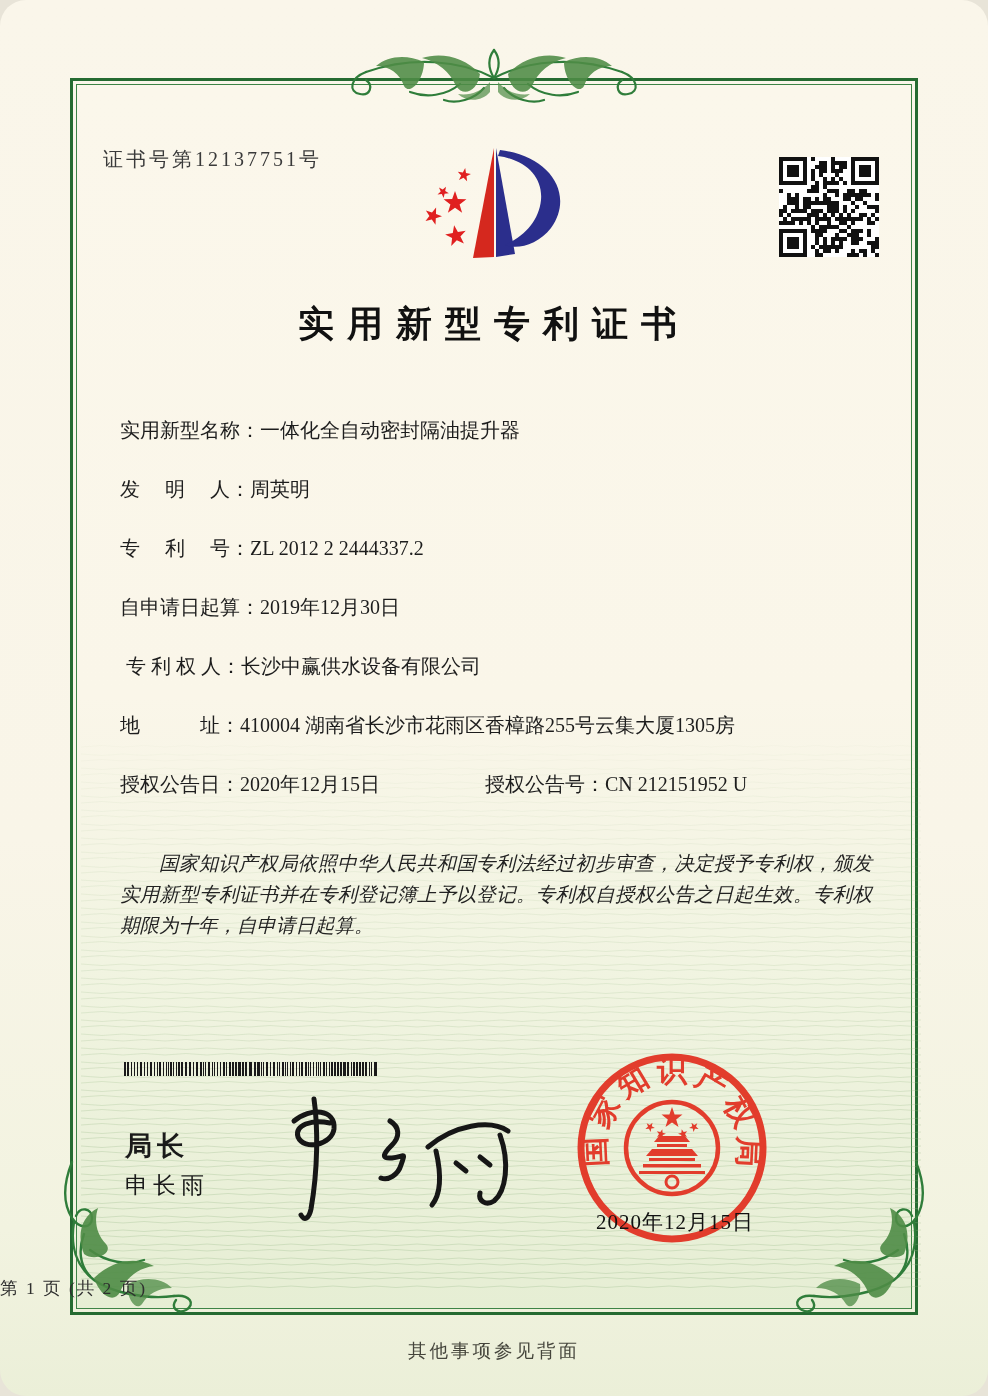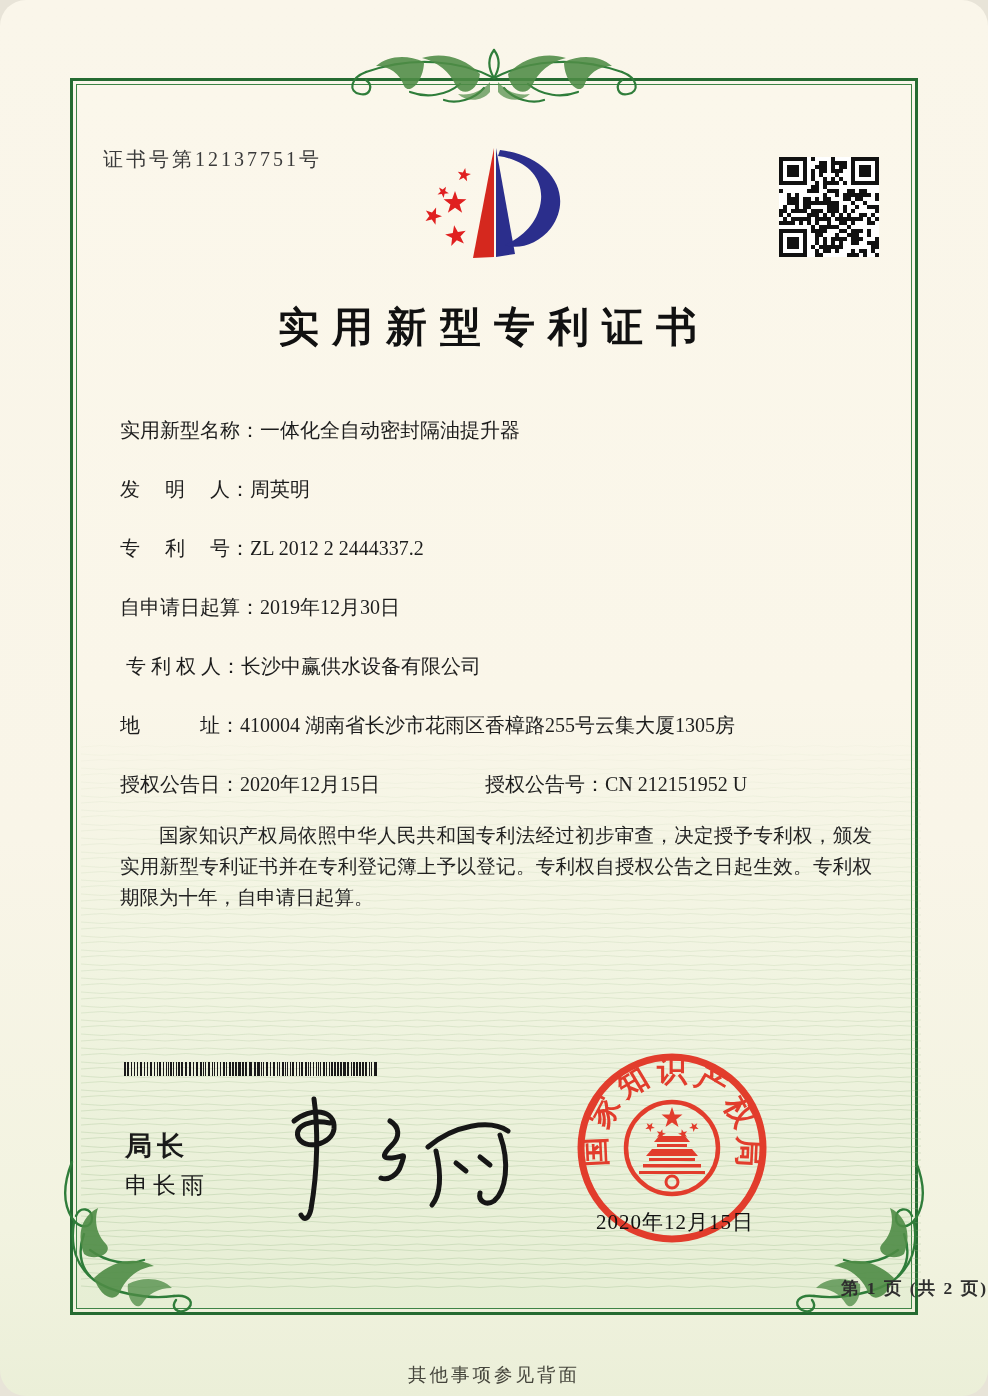--- a/index.html
+++ b/index.html
@@ -12,38 +12,38 @@
   .frame { position:absolute; left:70px; top:78px; width:848px; height:1237px; border:3px solid #256b31; }
   .frame-inner {
     position:absolute; inset:3px; border:1px solid #3d8446;
     background:linear-gradient(180deg,#fbf7eb 0%,#faf6e9 50%,#f1f4e1 72%,#e6eed4 100%);
   }
   .waves { position:absolute; left:4px; right:4px; bottom:4px; height:560px; pointer-events:none; }
   .ornament { position:absolute; pointer-events:none; }
   .cert-number { position:absolute; left:103px; top:146px; font-size:20px; letter-spacing:3px; color:#3a3a3a; }
   .logo { position:absolute; left:415px; top:142px; }
   .qr { position:absolute; left:779px; top:157px; width:100px; height:100px; background:#fff; }
-  .title { position:absolute; left:0; right:0; top:300px; text-align:center; font-size:41px; font-weight:bold; letter-spacing:13px; color:#111; }
+  .title { position:absolute; left:0; right:0; top:300px; text-align:center; font-size:36px; font-weight:bold; letter-spacing:13px; color:#111; }
   .fields { position:absolute; left:120px; top:417px; width:748px; }
   .field-row { position:absolute; left:0; font-size:20px; white-space:nowrap; }
   .field-label { white-space:pre; color:#1d1d1d; }
   .field-value { color:#1d1d1d; }
   .pair2 { position:absolute; left:365px; top:0; }
-  .paras { position:absolute; left:120px; top:820px; width:752px; font-size:19.5px; line-height:31px; text-align:justify; color:#222; }
+  .paras { position:absolute; left:120px; top:848px; width:752px; font-size:19.5px; line-height:31px; text-align:justify; color:#222;font-style:italic; }
   .paras p { text-indent:2em; margin:0; }
   .barcode { position:absolute; left:124px; top:1062px; width:256px; height:14px; }
   .director-title { position:absolute; left:125px; top:1128px; font-size:27px; letter-spacing:5px; color:#1a1a1a;
     font-family:"Liberation Sans","DejaVu Sans",sans-serif;font-weight:bold; }
   .director-name { position:absolute; left:125px; top:1170px; font-size:23px; letter-spacing:5px; color:#1a1a1a;
     font-family:"Liberation Sans","DejaVu Sans",sans-serif;text-align:right; }
   .signature { position:absolute; left:252px; top:1093px; }
   .seal { position:absolute; left:572px; top:1048px; opacity:.94; }
   .seal-date { position:absolute; left:575px; top:1208px; width:200px; text-align:center; font-size:21px; letter-spacing:1px; color:#111; z-index:3; }
-  .page-footer { position:absolute; left:0; right:0; top:1276px; text-align:right; font-size:17.5px; letter-spacing:2px; color:#2e2e2e;font-weight:bold; }
-  .back-note { position:absolute; left:0; right:0; top:1338px; text-align:center; font-size:18.5px; letter-spacing:3px; color:#45453c;margin-top:24px; }
+  .page-footer { position:absolute; left:0; right:0; top:1276px; text-align:left; font-size:17.5px; letter-spacing:2px; color:#2e2e2e; }
+  .back-note { position:absolute; left:0; right:0; top:1338px; text-align:center; font-size:18.5px; letter-spacing:3px; color:#45453c; }
 </style>
 </head>
 <body>
 
 <div class="page">
 
   <div class="frame">
     <div class="frame-inner">
       <svg class="waves" id="waves" viewBox="0 0 840 560" preserveAspectRatio="none">
           <path d="M0 3 q21 -3 42 0 q21 -3 42 0 q21 -3 42 0 q21 -3 42 0 q21 -3 42 0 q21 -3 42 0 q21 -3 42 0 q21 -3 42 0 q21 -3 42 0 q21 -3 42 0 q21 -3 42 0 q21 -3 42 0 q21 -3 42 0 q21 -3 42 0 q21 -3 42 0 q21 -3 42 0 q21 -3 42 0 q21 -3 42 0 q21 -3 42 0 q21 -3 42 0" fill="none" stroke="#9cbc8c" stroke-width="0.8" opacity="0.06"></path>

